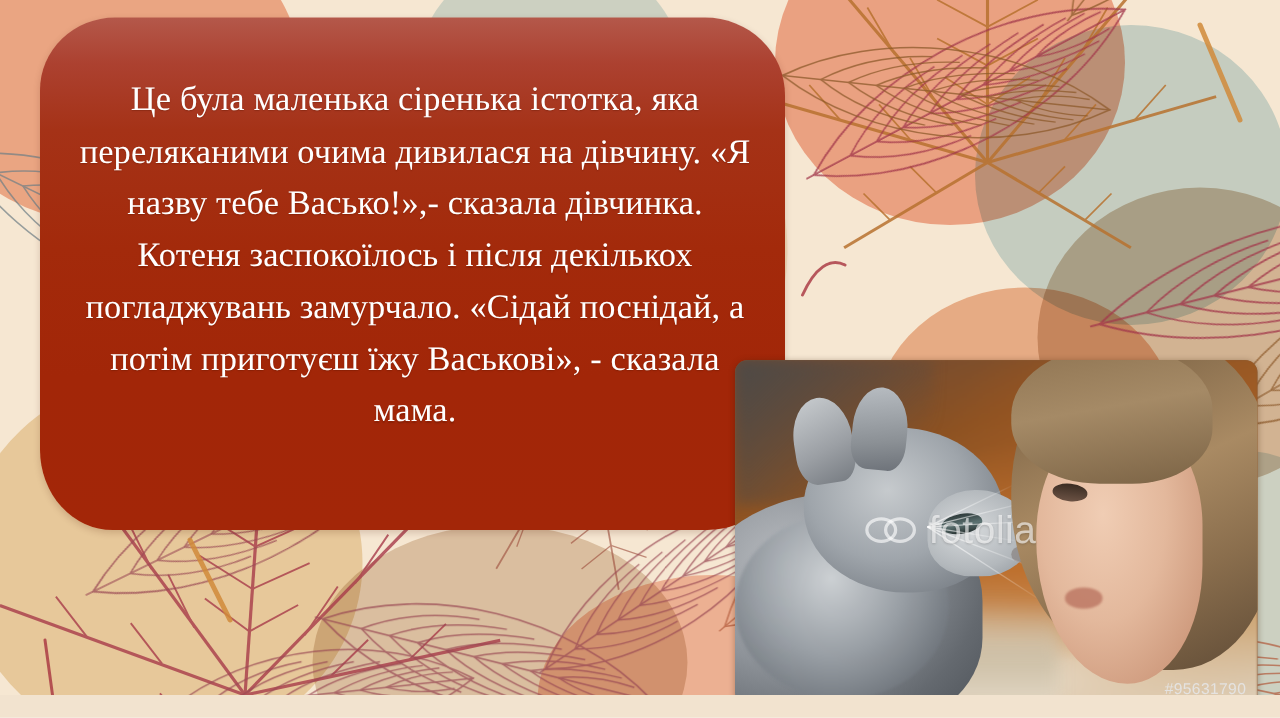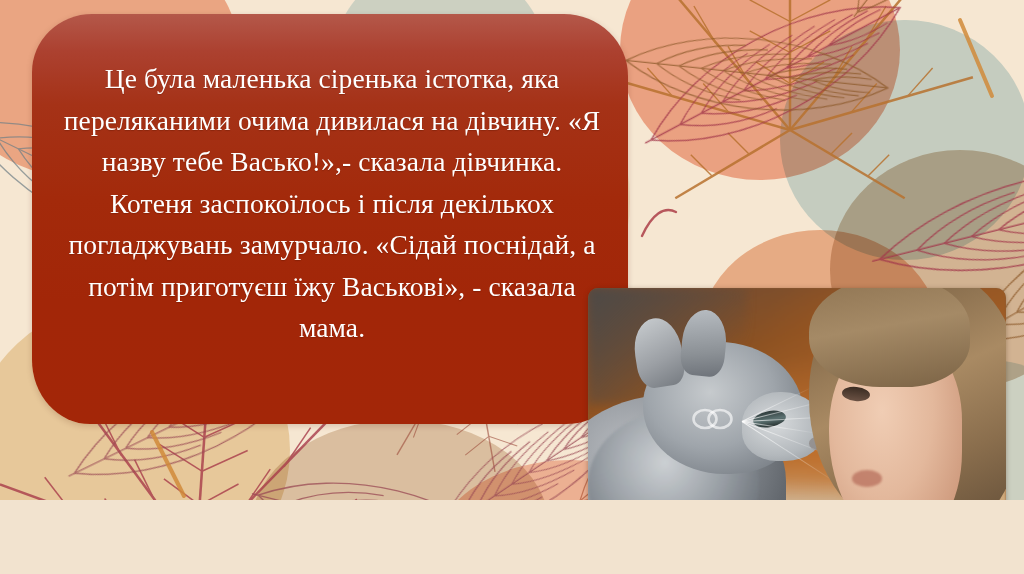--- a/index.html
+++ b/index.html
@@ -5,21 +5,21 @@
   * { margin:0; padding:0; box-sizing:border-box; }
   html, body {
     width:1024px; height:574px;
     overflow:hidden;
     font-family:"Liberation Serif", serif;
     background:#f2e3cf;
   }
 
   .slide {
     position:relative;
-    width:1024px; height:500px;
+    width:1024px; height:556px;
     overflow:hidden;
   }
 
   
   .bg {
     position:absolute; inset:0;
     background:#f6e7d2;
     overflow:hidden;
   }
   .bg-blobs { position:absolute; inset:0; }
@@ -366,18 +366,19 @@
         <div class="girl-lip"></div>
       </div>
     </div>
 
     <div class="photo-overlay">
       <div class="watermark">
         <svg class="wm-logo" width="42" height="26" viewBox="0 0 42 26" aria-hidden="true">
           <ellipse cx="13" cy="13" rx="11.5" ry="9" fill="none" stroke="rgba(255,255,255,.62)" stroke-width="2.6"></ellipse>
           <ellipse cx="28" cy="13" rx="11.5" ry="9" fill="none" stroke="rgba(255,255,255,.62)" stroke-width="2.6"></ellipse>
         </svg>
+        <span>fotolia</span>
       </div>
       <div class="photo-id">#95631790</div>
     </div>
   </div>
 
 </div>
 
 </body></html>

